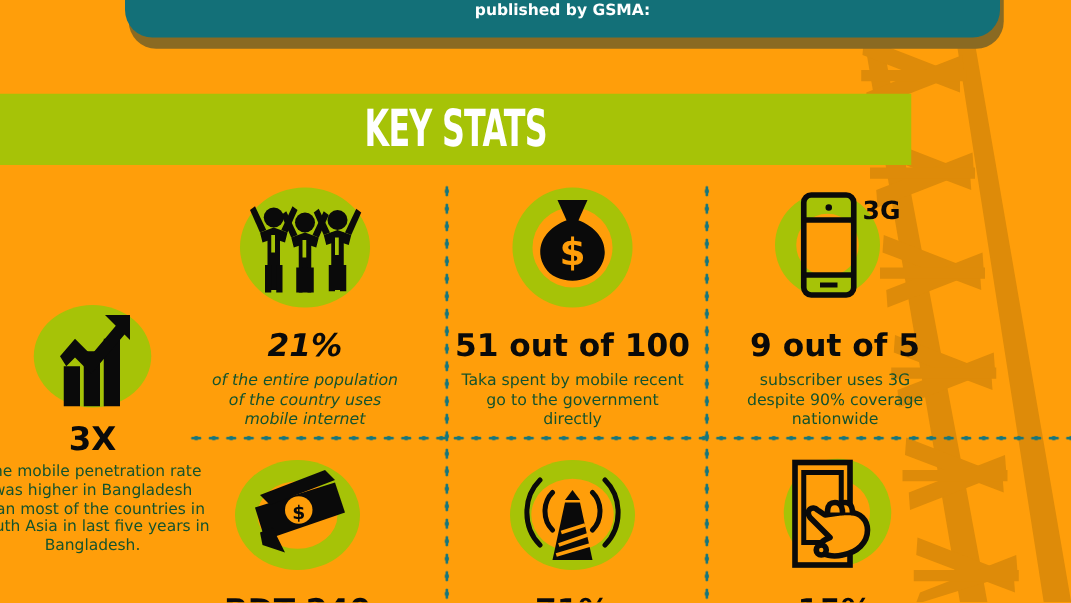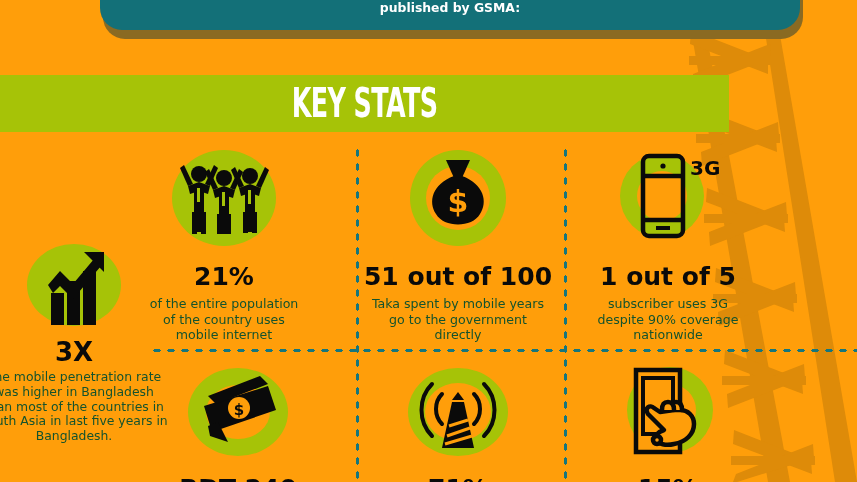--- a/index.html
+++ b/index.html
@@ -146,21 +146,21 @@
 
   
   .cell-left {
     left: -26px;
     top: 105px;
     width: 200px;
   }
   .cell-left .big { font-size: 26px; margin-top: 4px; }
   .cell-left .desc { font-size: 12.4px; line-height: 14.8px; margin-top: 3px; }
 
-  .cell-a { left: 136px; top: 12px; width: 176px; }
+  .cell-a { left: 156px; top: 12px; width: 176px; font-style: italic; }
   .cell-b { left: 358px; top: 12px; width: 200px; }
   .cell-c { left: 578px; top: 12px; width: 180px; }
 
   .cell-a .big, .cell-b .big, .cell-c .big { font-size: 25px; margin-top: 10px; }
   .cell-a .desc, .cell-b .desc, .cell-c .desc { margin-top: 5px; }
 
   .cell-d { left: 150px; top: 228px; width: 176px; }
   .cell-e { left: 358px; top: 228px; width: 200px; }
   .cell-f { left: 578px; top: 228px; width: 180px; }
   .cell-d .big, .cell-e .big, .cell-f .big { font-size: 25px; margin-top: 10px; }
@@ -285,39 +285,39 @@
           <g fill="#0A0A0A">
             <polygon points="44,16 68,16 60,34 52,34"></polygon>
             <path d="M52 32 C30 40 26 58 34 70 C42 84 70 84 78 70 C86 58 82 40 60 32 Z"></path>
           </g>
           <g fill="#FF9E0A" font-family="DejaVu Sans" font-size="30" font-weight="bold">
             <text x="56" y="68" text-anchor="middle">$</text>
           </g>
         </svg>
       </div>
       <div class="big">51 out of 100</div>
-      <div class="desc">Taka spent by mobile years go to the government directly</div>
+      <div class="desc">Taka spent by mobile recent go to the government directly</div>
     </div>
 
     <div class="cell cell-c">
       <div class="badge">
         <svg width="112" height="108" viewBox="0 0 112 108">
           <circle cx="50" cy="52" r="42" fill="#A6C307"></circle>
           <circle cx="50" cy="52" r="25" fill="#FF9E0A"></circle>
           <g fill="none" stroke="#0A0A0A" stroke-width="4.5">
             <rect x="31" y="12" width="40" height="80" rx="6"></rect>
             <line x1="31" y1="32" x2="71" y2="32"></line>
             <line x1="31" y1="76" x2="71" y2="76"></line>
           </g>
           <circle cx="51" cy="22" r="2.6" fill="#0A0A0A"></circle>
           <rect x="44" y="82" width="14" height="4" fill="#0A0A0A"></rect>
           <text x="78" y="31" font-family="DejaVu Sans" font-size="20" font-weight="bold" fill="#0A0A0A">3G</text>
         </svg>
       </div>
-      <div class="big">1 out of 5</div>
+      <div class="big">9 out of 5</div>
       <div class="desc">subscriber uses 3G despite 90% coverage nationwide</div>
     </div>
 
     <div class="cell cell-d">
       <div class="badge">
         <svg width="112" height="104" viewBox="0 0 112 104">
           <ellipse cx="56" cy="52" rx="50" ry="44" fill="#A6C307"></ellipse>
           <ellipse cx="56" cy="52" rx="32" ry="27" fill="#FF9E0A"></ellipse>
           <g fill="#0A0A0A">
             <polygon points="22,46 86,26 94,50 30,72"></polygon>

